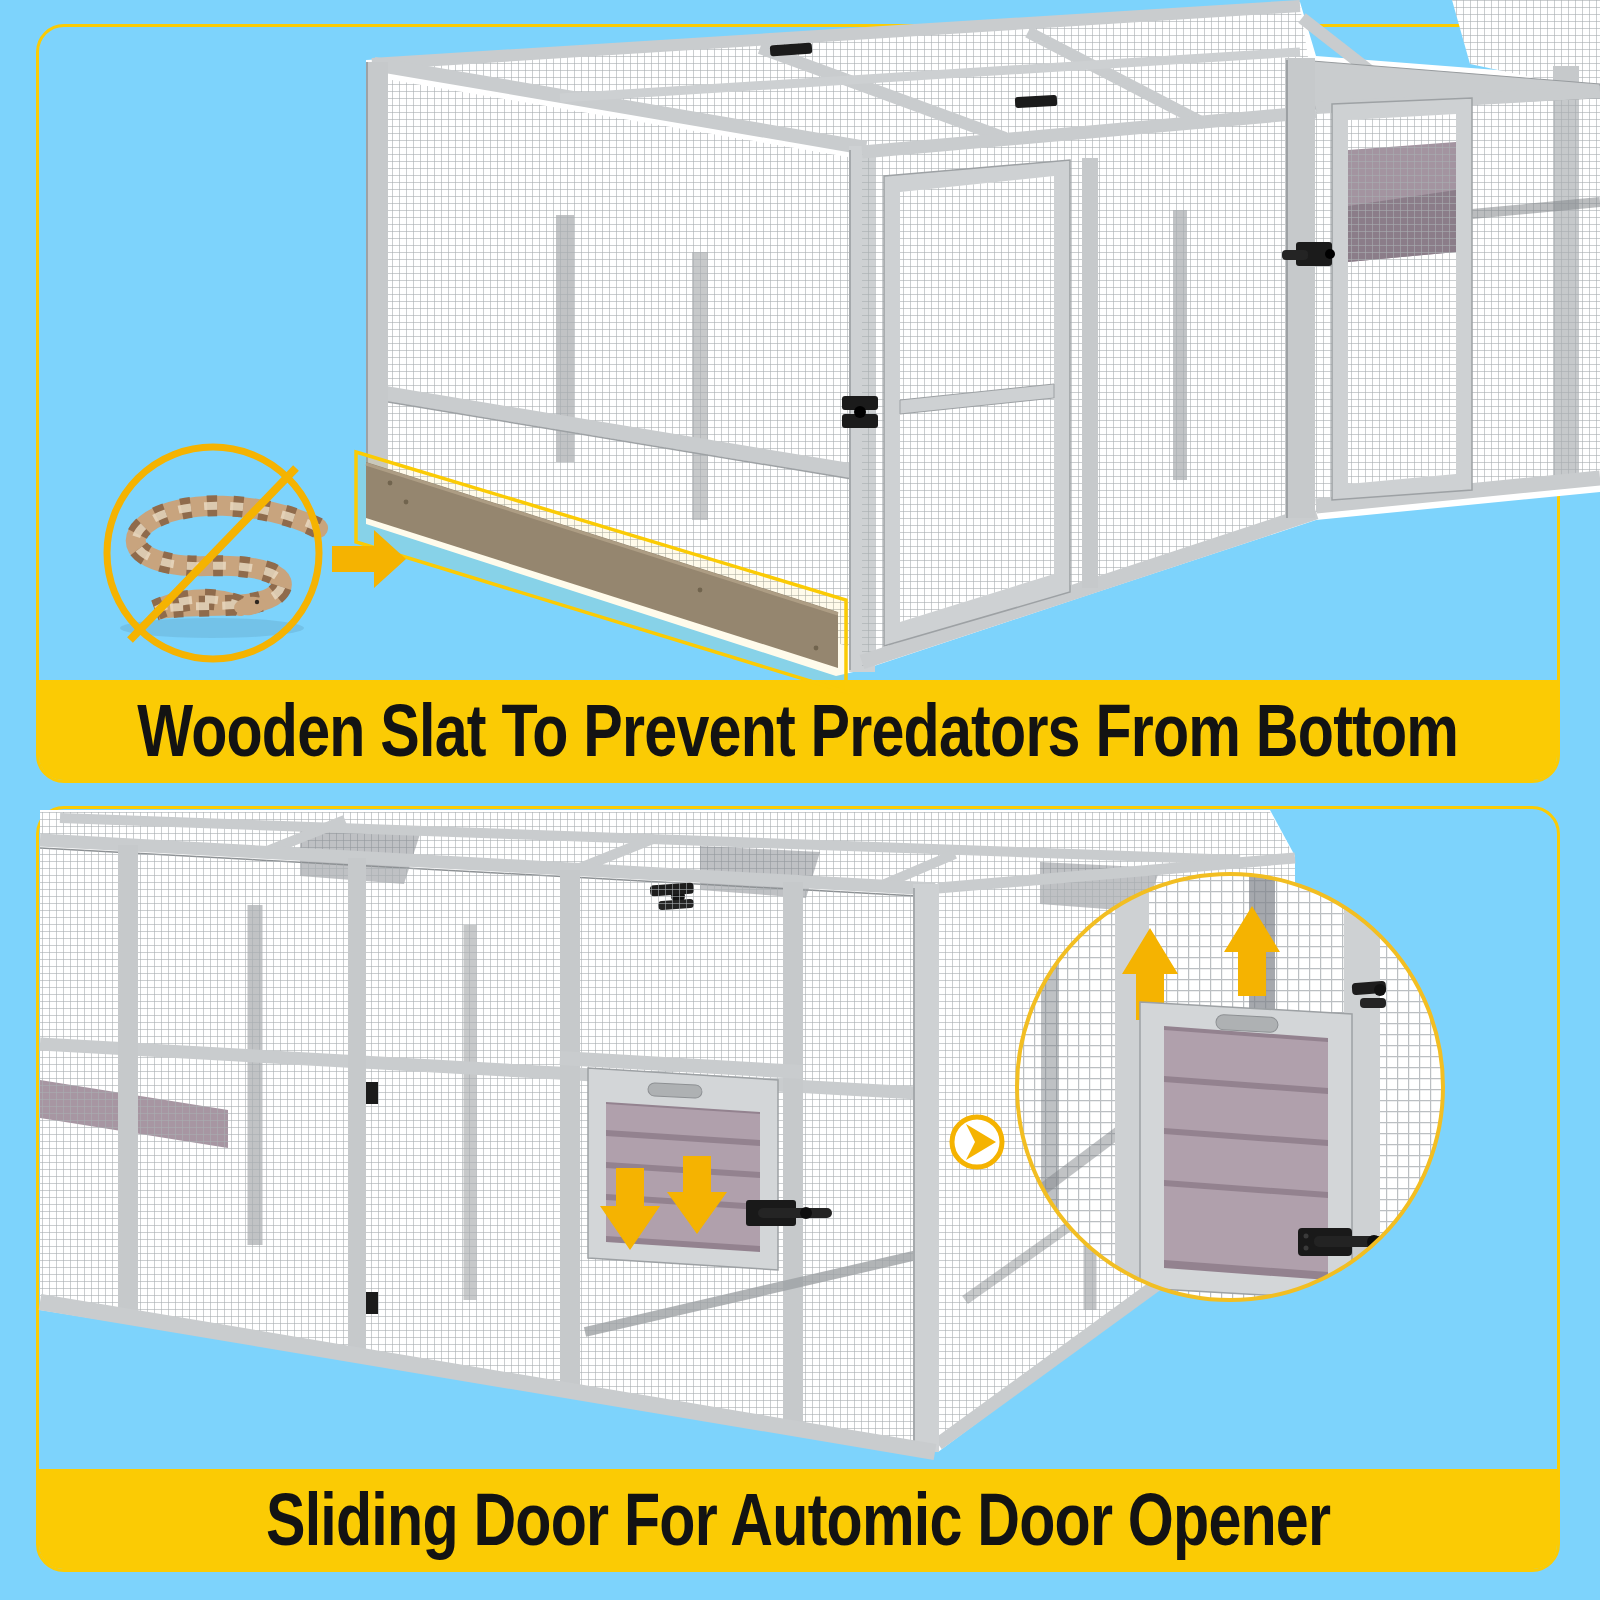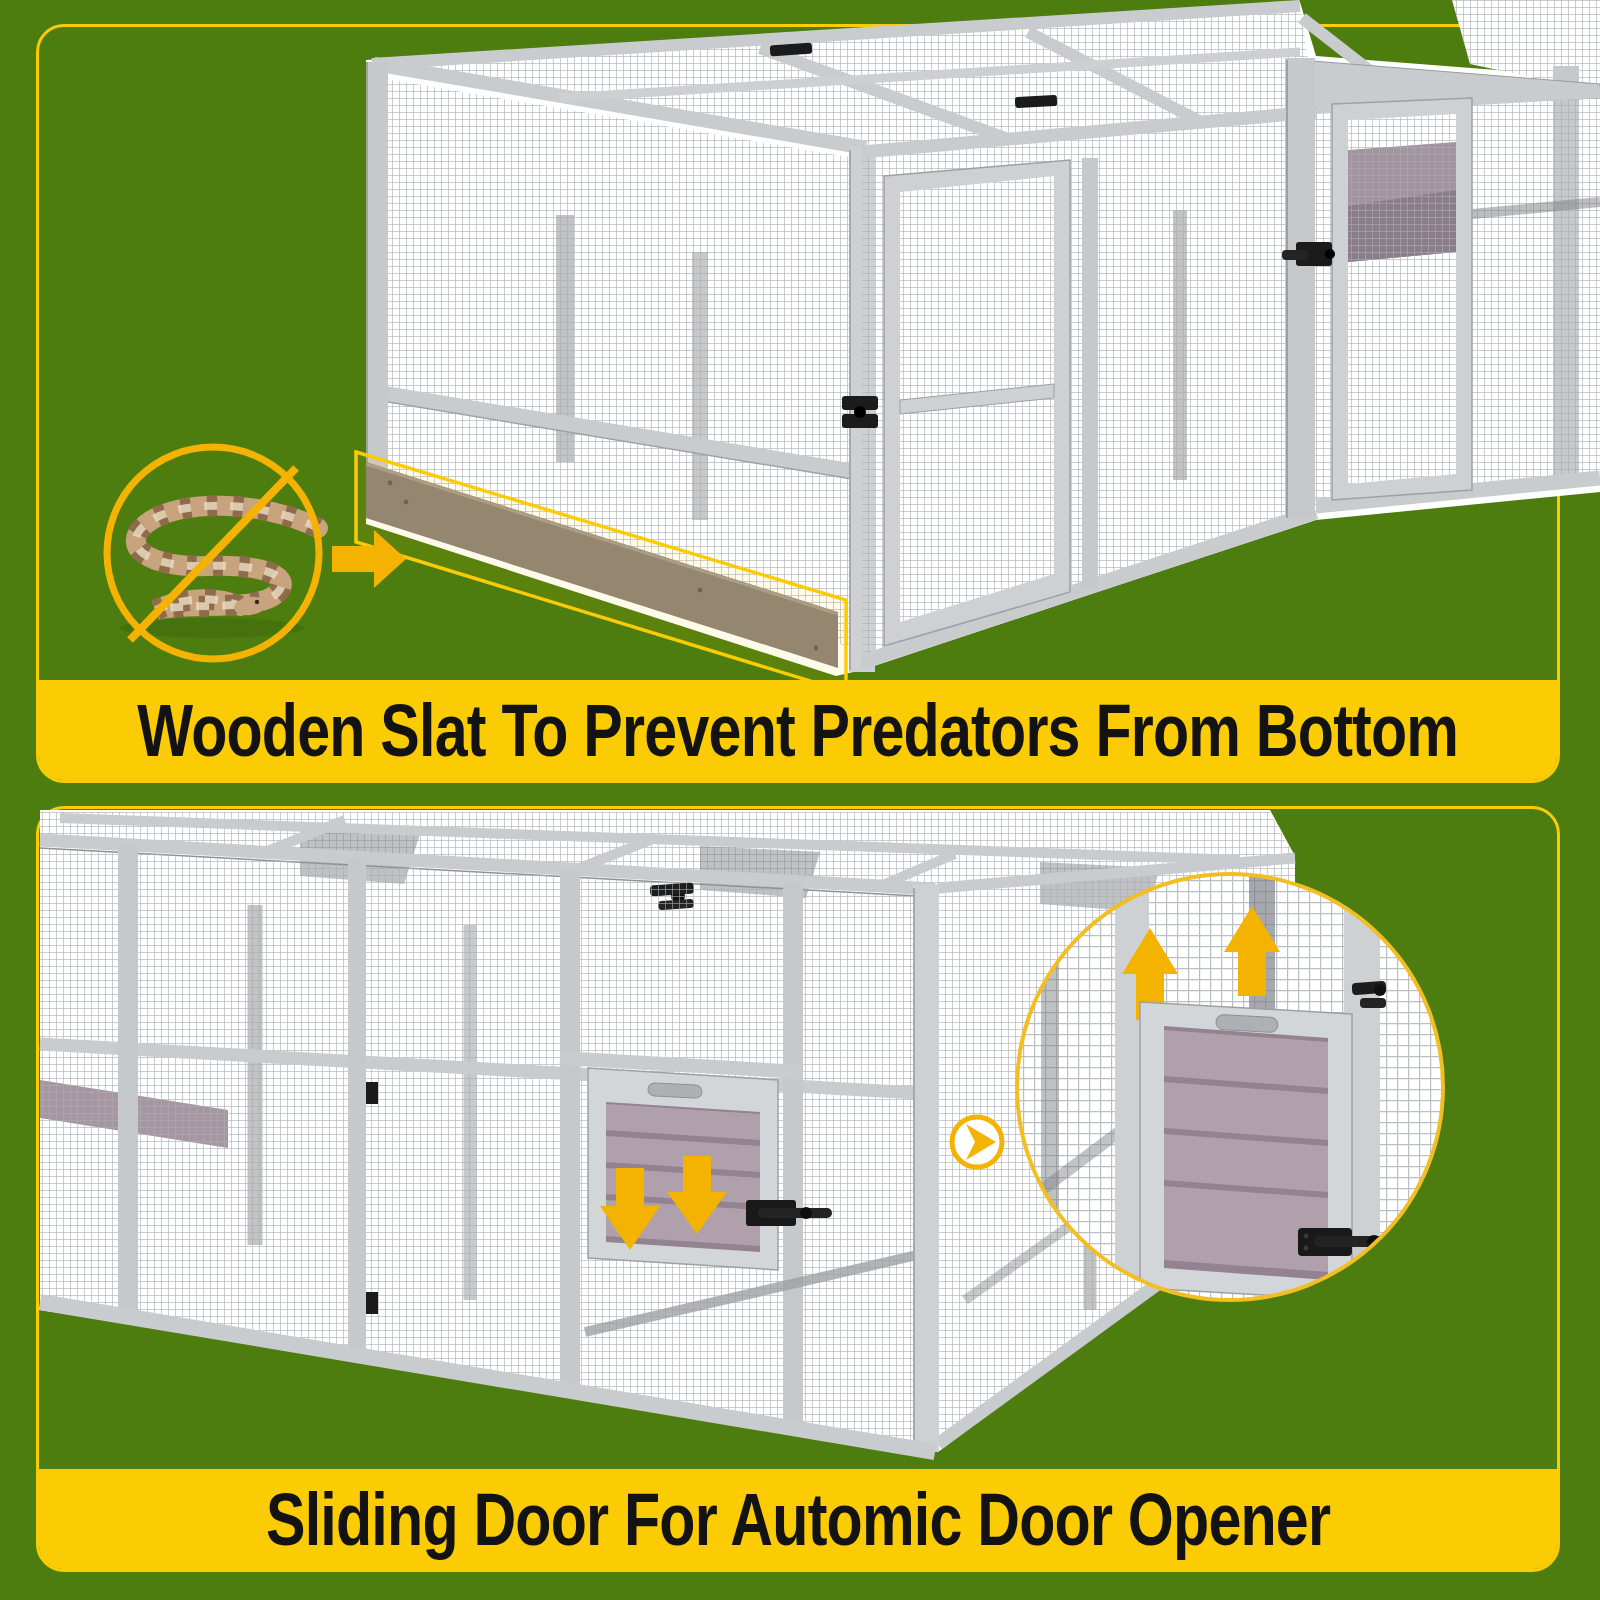--- a/index.html
+++ b/index.html
@@ -1,16 +1,16 @@
 <!DOCTYPE html>
 <html><head>
 <meta charset="utf-8">
 <style>
   html,body{margin:0;padding:0;background:#ffffff;}
-  .stage{position:relative;width:1600px;height:1600px;background:#4d7c0f;overflow:hidden;
+  .stage{position:relative;width:1600px;height:1600px;background:#7dd3fc;overflow:hidden;
          font-family:"Liberation Sans",sans-serif;}
   .card{position:absolute;left:36px;width:1524px;border:3px solid #FBCB04;border-radius:28px;
         box-sizing:border-box;background:transparent;z-index:1;}
   .card-top{top:24px;height:759px;}
   .card-bottom{top:806px;height:766px;}
   .banner{position:absolute;left:0;right:0;bottom:0;height:100px;background:#FBCB04;
           border-radius:0 0 24px 24px;display:flex;align-items:center;justify-content:center;z-index:3;}
   .banner-text{font-size:74px;font-weight:bold;color:#131313;white-space:nowrap;
                transform:scaleX(0.80);transform-origin:center;letter-spacing:-1px;}
   svg.photo-layer{position:absolute;left:0;top:0;z-index:2;pointer-events:none;}

